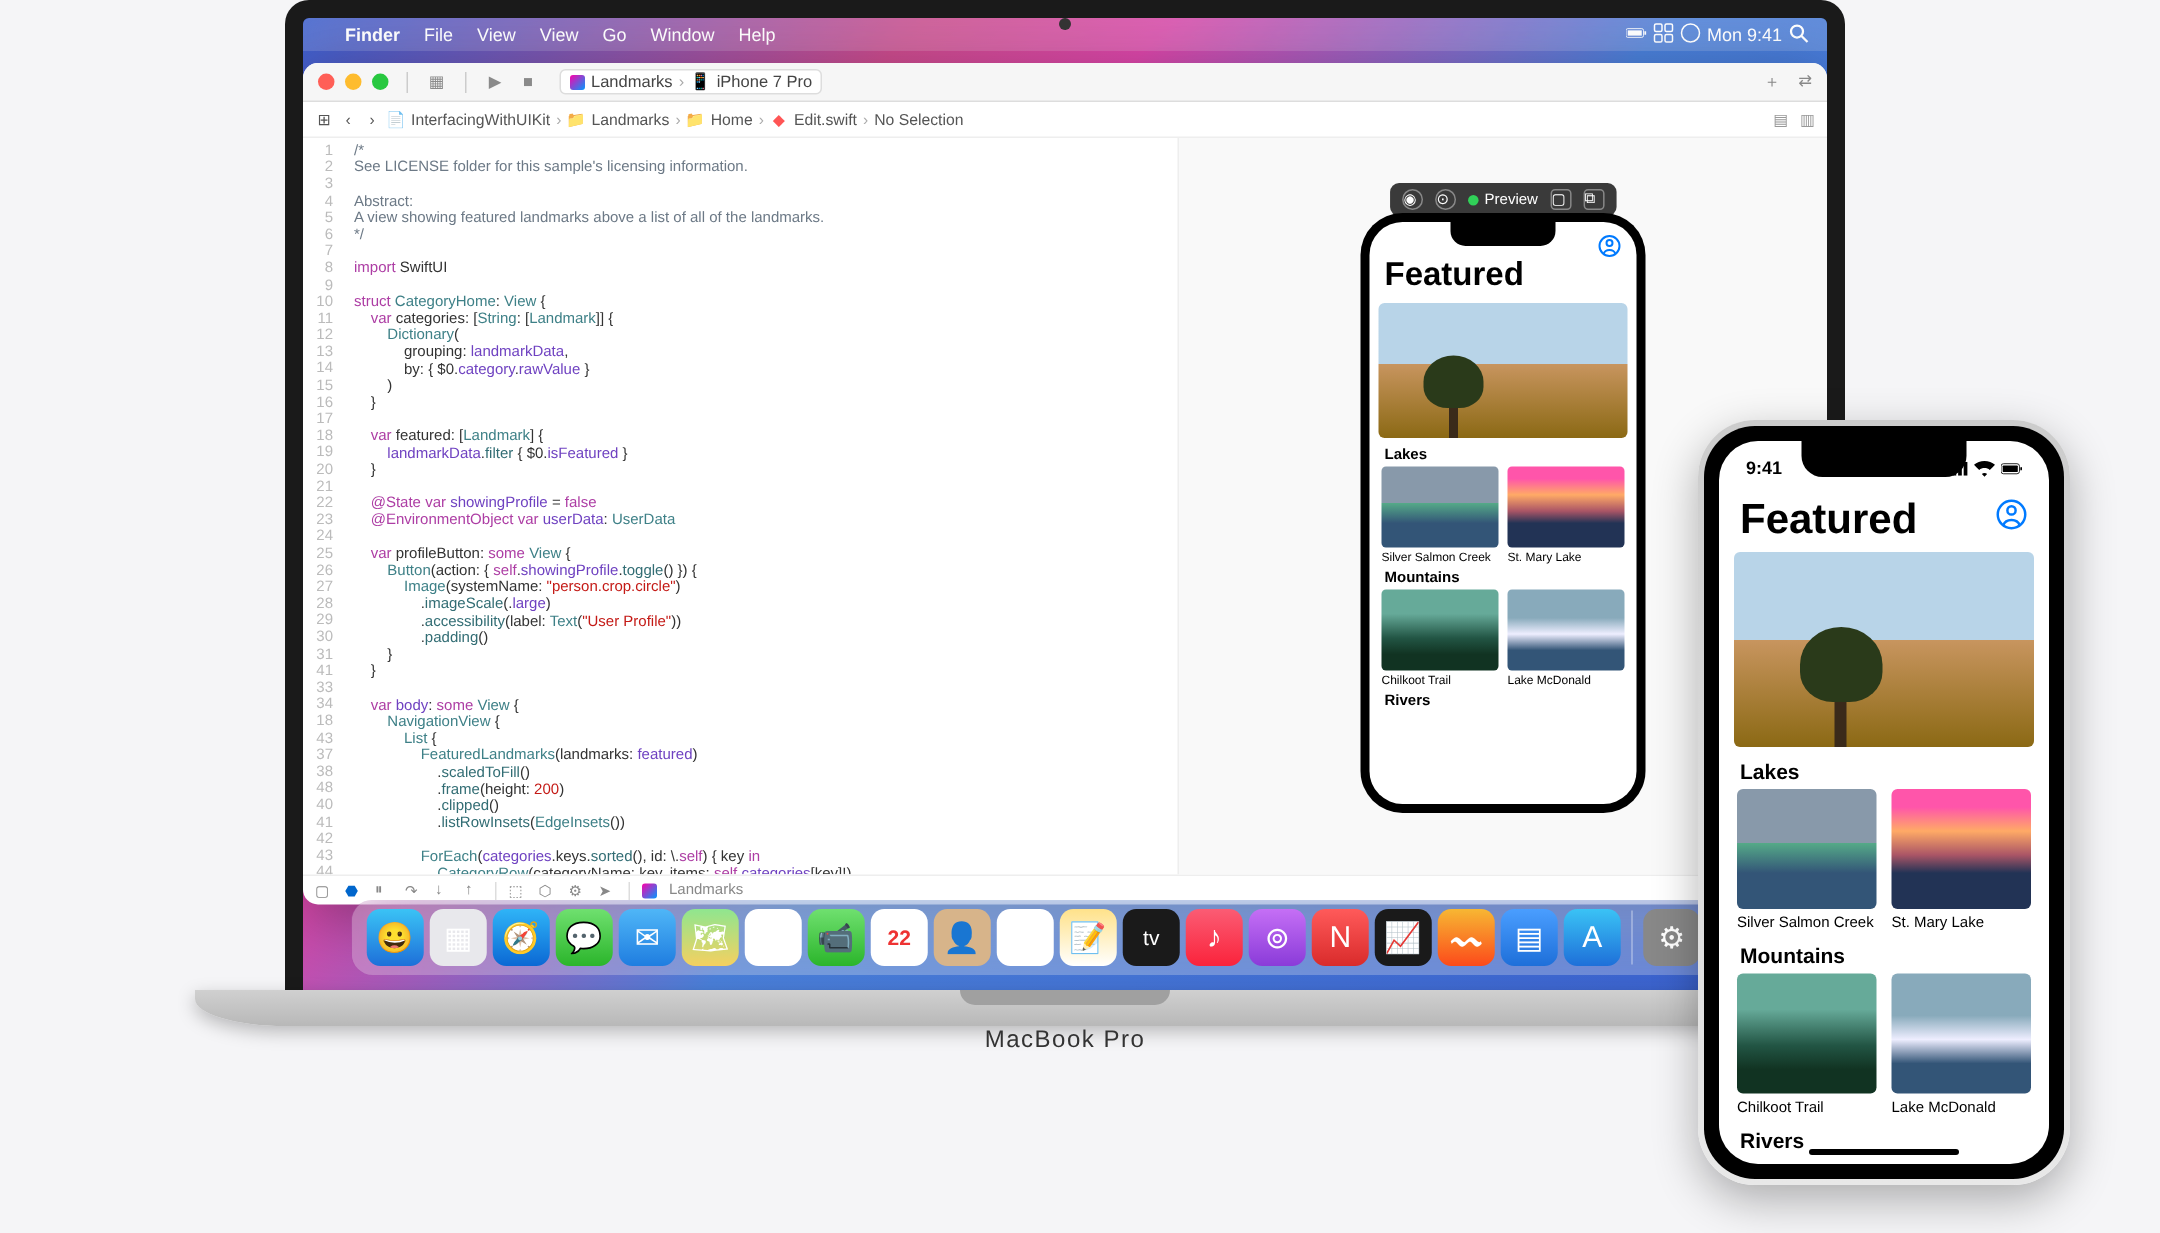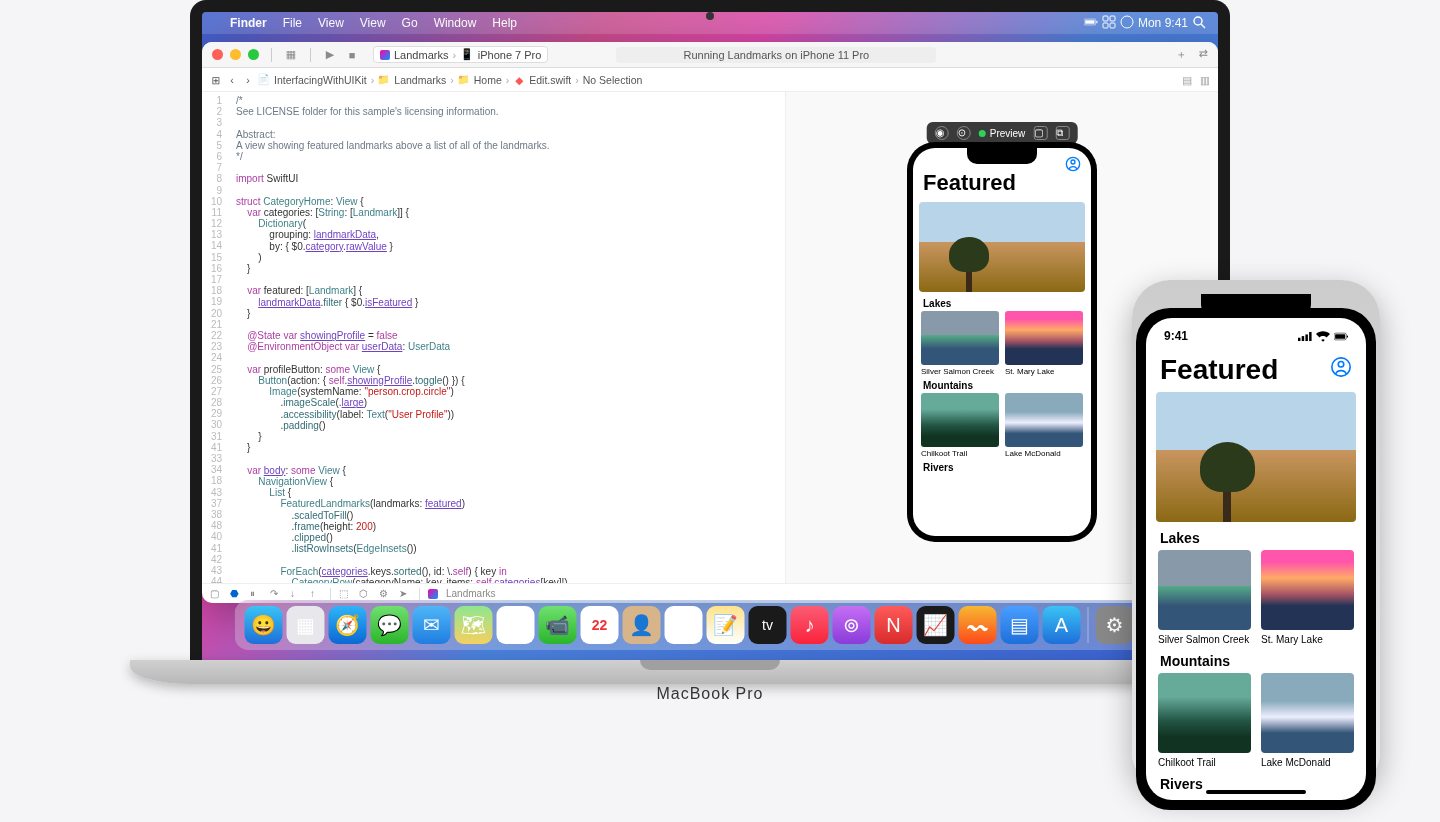--- a/index.html
+++ b/index.html
@@ -40,21 +40,21 @@
 
 .pathbar { height:24px; background:#fff; border-bottom:1px solid #eee; display:flex; align-items:center; padding:0 8px; font-size:10.5px; color:#555; gap:4px;}
 .path-ico { width:12px; height:12px; display:inline-flex; align-items:center; justify-content:center;}
 .chev { color:#aaa; }
 
 .editor-area { flex:1; display:flex; overflow:hidden;}
 .code-pane { width:584px; border-right:1px solid #eee; display:flex; overflow:hidden; background:#fff;}
 .gutter { width:26px; background:#fff; text-align:right; padding:3px 6px 3px 0; font:10px "SF Mono",Menlo,monospace; color:#bbb;}
 .gutter div { height:11.2px; line-height:11.2px;}
 .code { flex:1; padding:3px 8px; font:10px/11.2px "SF Mono",Menlo,monospace; white-space:pre; color:#333; overflow:hidden;}
-.kw{color:#ad3da4;} .typ{color:#3e8087;} .str{color:#c41a16;} .cmt{color:#6c7986;} .prop{color:#6f42c1;text-decoration:underline;} .fn{color:#326d74;}
+.kw{color:#ad3da4;} .typ{color:#3e8087;} .str{color:#c41a16;} .cmt{color:#6c7986;} .prop{color:#6f42c1;} .fn{color:#326d74;}
 
 .canvas-pane { flex:1; background:#f9f9f9; position:relative;}
 .canvas-toolbar { position:absolute; top:30px; left:50%; transform:translateX(-50%); background:#3a3a3a; border-radius:6px; padding:4px 8px; display:flex; gap:8px; align-items:center; font-size:10px; color:#fff;}
 .ct-item { display:flex; align-items:center; gap:4px;}
 .pdot{width:7px;height:7px;background:#30d158;border-radius:50%;}
 .ct-ico{width:14px;height:14px;border:1px solid #888;border-radius:3px;}
 
 
 .sim-phone { position:absolute; top:50px; left:50%; transform:translateX(-50%); width:190px; height:400px; background:#000; border-radius:28px; padding:6px;}
 .sim-phone .notch{position:absolute;top:6px;left:50%;transform:translateX(-50%);width:70px;height:16px;background:#000;border-radius:0 0 10px 10px;z-index:5;}
@@ -79,21 +79,21 @@
 .bottombar{height:20px;border-top:1px solid #eee;display:flex;align-items:center;padding:0 8px;gap:8px;font-size:10px;color:#888;}
 .bb-ico{width:12px;}
 
 
 .dock{position:absolute;bottom:10px;left:50%;transform:translateX(-50%);height:50px;background:rgba(255,255,255,.25);backdrop-filter:blur(20px);border-radius:14px;padding:6px 10px;display:flex;gap:4px;align-items:center;}
 .dock-item{width:38px;height:38px;border-radius:9px;display:flex;align-items:center;justify-content:center;font-size:20px;}
 .dock-sep{width:1px;height:36px;background:rgba(255,255,255,.4);margin:0 3px;}
 
 
 .iphone{position:absolute;right:60px;top:280px;width:248px;height:510px;background:linear-gradient(#ccc,#e8e8e8);border-radius:38px;padding:4px;box-shadow:0 10px 30px rgba(0,0,0,.3);}
-.iphone-inner{width:100%;height:100%;background:#000;border-radius:34px;padding:10px;margin-top:24px;}
+.iphone-inner{width:100%;height:100%;background:#000;border-radius:34px;padding:10px;}
 .iphone .notch{position:absolute;top:14px;left:50%;transform:translateX(-50%);width:110px;height:24px;background:#000;border-radius:0 0 14px 14px;z-index:5;}
 .iphone-screen{width:100%;height:100%;background:#fff;border-radius:26px;overflow:hidden;position:relative;}
 .statusbar{height:36px;display:flex;justify-content:space-between;align-items:center;padding:0 18px;font-size:12px;font-weight:600;}
 .sb-right{display:flex;gap:4px;align-items:center;}
 .sb-right svg{width:14px;height:11px;}
 .big-header{padding:0 14px 6px;position:relative;}
 .big-title{font-size:28px;font-weight:800;}
 .big-profile{position:absolute;right:14px;top:2px;color:#007aff;}
 .big-featured{margin:0 10px;height:130px;border-radius:4px;background:linear-gradient(180deg,#b8d4e8 45%,#c8955f 45%,#8b6914 100%);position:relative;}
 .big-tree{position:absolute;left:18%;bottom:0;width:70px;height:95px;}
@@ -161,21 +161,20 @@
           <div class="tb-sep"></div>
           <div class="tb-ico">▶</div>
           <div class="tb-ico">■</div>
           <div class="scheme">
             <div class="scheme-ico"></div>
             <span>Landmarks</span>
             <span class="chev">›</span>
             <span style="color:#06c">📱</span>
             <span>iPhone 7 Pro</span>
           </div>
-          <div class="status-pill">Running Landmarks on iPhone 11 Pro</div>
           <div class="tb-right">
             <span>＋</span>
             <span>⇄</span>
           </div>
         </div>
 
         <div class="pathbar">
           <span class="path-ico">⊞</span>
           <span class="path-ico">‹</span>
           <span class="path-ico">›</span>

